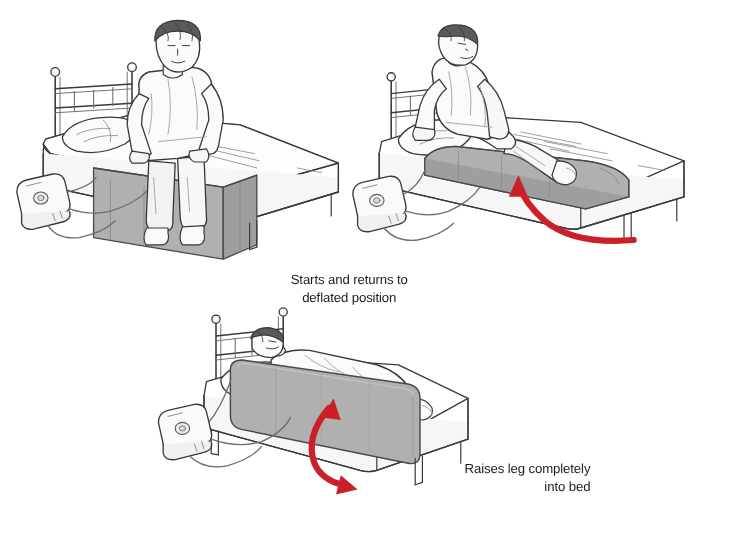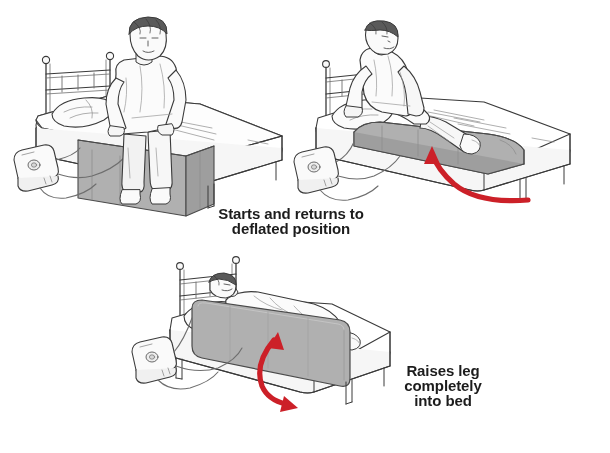--- a/index.html
+++ b/index.html
@@ -21,41 +21,42 @@
     height: 453px;
   }
   .panel { position: absolute; }
   #panel-1 { left: 0px;   top: 8px;   width: 300px; height: 205px; }
   #panel-2 { left: 288px; top: 22px;  width: 310px; height: 185px; }
   #panel-3 { left: 118px; top: 252px; width: 290px; height: 165px; }
 
   .caption {
     position: absolute;
     font-family: "Liberation Sans", sans-serif;
-    font-size: 15px;
-    font-weight: 700;
+    font-size: 11px;
+    font-weight: 400;
     line-height: 15px;
     color: #1c1c1c;
     letter-spacing: -0.1px;
     white-space: pre-line;
+    margin-top: 21px;
   }
   #caption-1 {
     left: 212px; top: 206px;
     width: 158px;
     text-align: center;
   }
   #caption-2 {
     left: 496px; top: 206px;
     width: 108px;
     text-align: right;
   }
   #caption-3 {
-    left: 382px; top: 363px;
+    left: 370px; top: 363px;
     width: 122px;
-    text-align: center;
+    text-align: right;
   }
   svg { display: block; overflow: visible; }
 </style>
 </head>
 <body>
 
 <div id="stage">
 
   <div class="panel" id="panel-1">
     <svg width="300" height="205" viewBox="0 0 300 205">

